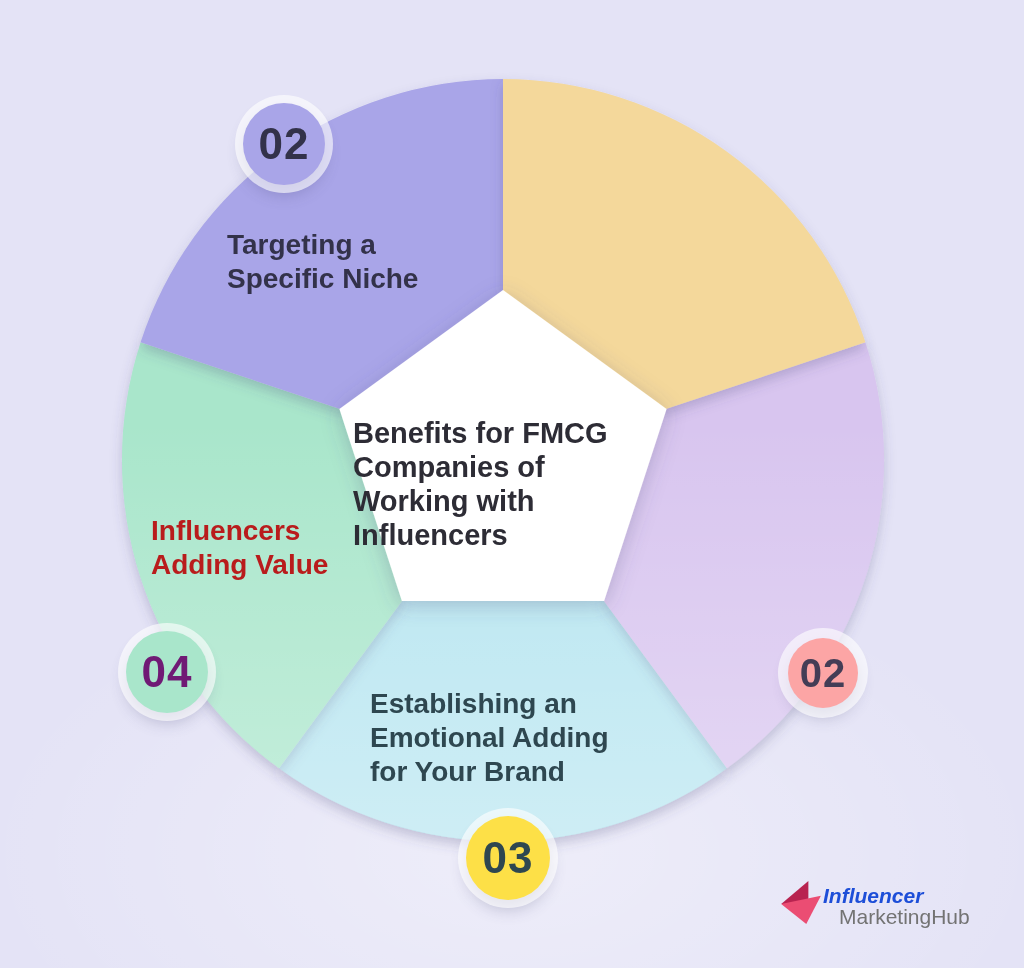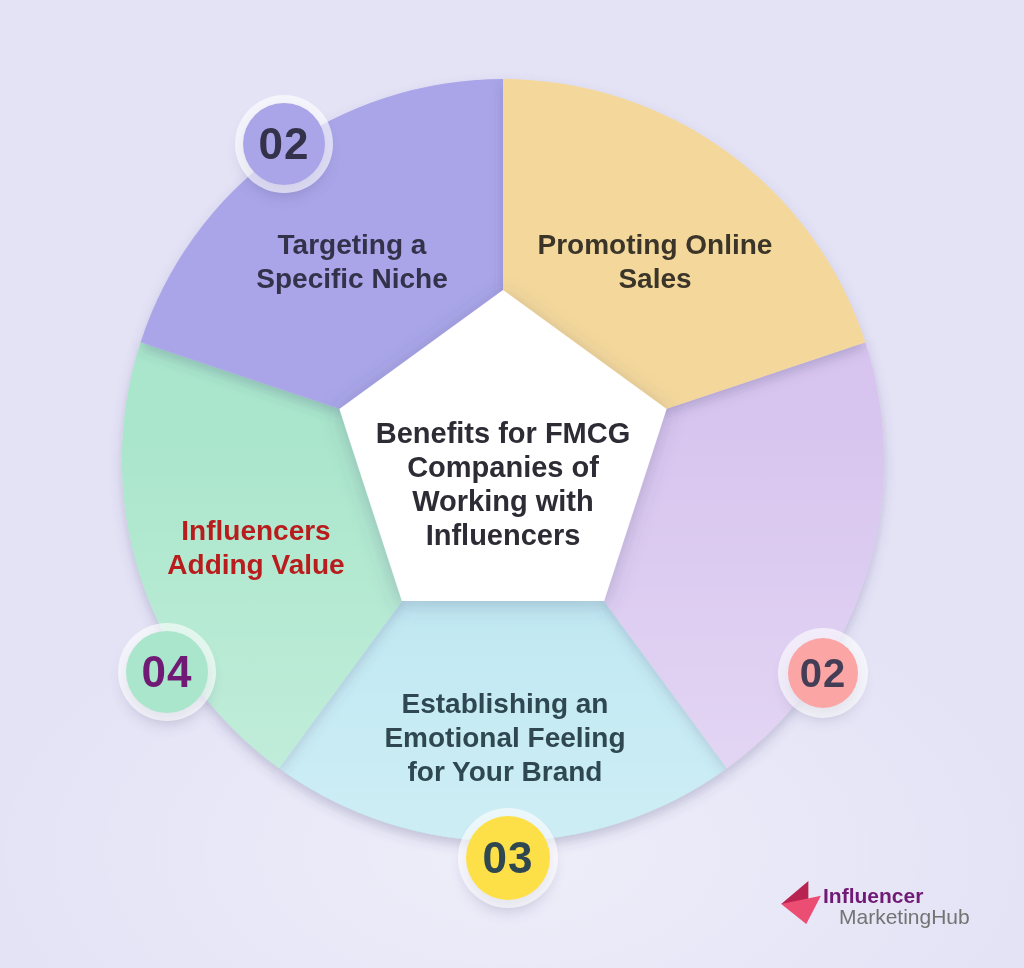--- a/index.html
+++ b/index.html
@@ -37,37 +37,37 @@
   }
   .b01 { left: 643px; top: 103px; width: 82px; height: 82px; }
   .b05 { left: 243px; top: 103px; width: 82px; height: 82px; }
   .b04 { left: 126px; top: 631px; width: 82px; height: 82px; }
   .b03 { left: 466px; top: 816px; width: 84px; height: 84px; }
   .b02 { left: 788px; top: 638px; width: 70px; height: 70px; font-size: 40px;
          box-shadow: 0 0 0 10px rgba(255,255,255,0.62), 0 9px 16px rgba(74,74,120,0.30); }
 
   .seg-label {
     position: absolute;
-    text-align: center;
+    text-align: left;
     font-weight: 700;
     font-size: 28px;
     line-height: 34px;
   }
   .l01 { left: 519px; top: 228px; width: 272px; }
   .l05 { left: 227px; top: 228px; width: 250px; }
   .l02 { left: 632px; top: 514px; width: 225px; }
   .l04 { left: 151px; top: 514px; width: 210px; }
   .l03 { left: 370px; top: 687px; width: 270px; }
 
   .center-label {
     position: absolute;
     left: 353px;
     top: 416px;
     width: 300px;
-    text-align: center;
+    text-align: left;
     font-weight: 700;
     font-size: 29px;
     line-height: 34px;
   }
 
   .logo {
     position: absolute;
     left: 779px;
     top: 879px;
     display: flex;
@@ -114,31 +114,30 @@
   <div class="badge b03" style="background-color: #fde047; color: rgb(46, 71, 80);">
     <span>03</span>
   </div>
   <div class="badge b04" style="background-color: rgb(169, 230, 203); color: #701a75;">
     <span>04</span>
   </div>
   <div class="badge b05" style="background-color: rgb(169, 165, 232); color: rgb(51, 50, 74);">
     <span>02</span>
   </div>
 
-  <div class="seg-label l01" style="color: rgb(59, 52, 41);">Promoting Online Sales</div>
-  <div class="seg-label l03" style="color: rgb(46, 71, 80);">Establishing an Emotional Feeling for Your Brand</div>
+  <div class="seg-label l03" style="color: rgb(46, 71, 80);">Establishing an Emotional Adding for Your Brand</div>
   <div class="seg-label l04" style="color: #b91c1c;">Influencers Adding Value</div>
   <div class="seg-label l05" style="color: rgb(51, 50, 74);">Targeting a Specific Niche</div>
 
   <div class="center-label" style="color: rgb(45, 44, 53);">Benefits for FMCG Companies of Working with Influencers</div>
 
   <div class="logo">
     <svg class="logo-icon" viewBox="0 0 40 44" aria-hidden="true">
       <polygon points="2,24 28,2 28,24" fill="#b82350"></polygon>
       <polygon points="2,24 40,16 26,43" fill="#eb4d73"></polygon>
     </svg>
     <div class="logo-text">
-      <span class="logo-line1" style="color: #701a75;">Influencer</span>
+      <span class="logo-line1" style="color: #1d4ed8; font-style: italic;">Influencer</span>
       <span class="logo-line2" style="color: #737373;"><span>Marketing</span><span>Hub</span></span>
     </div>
   </div>
 
 </div>
 
 </body></html>

